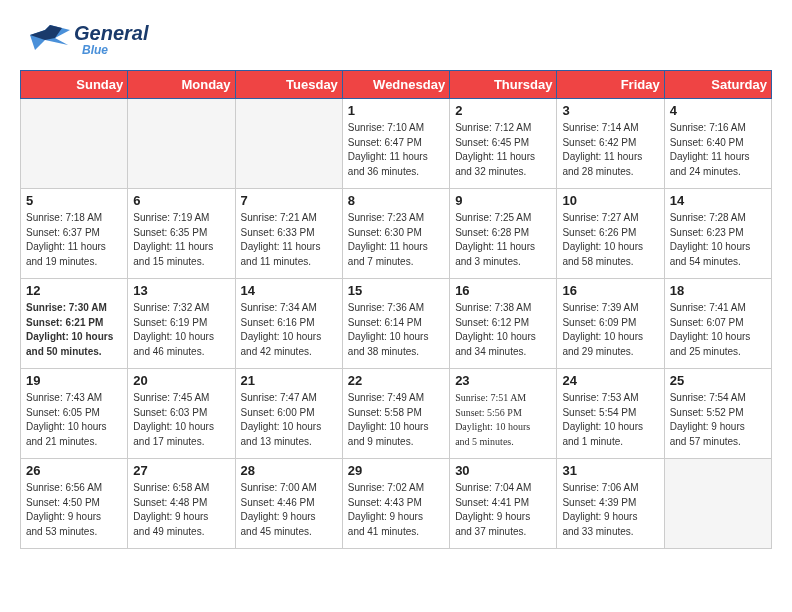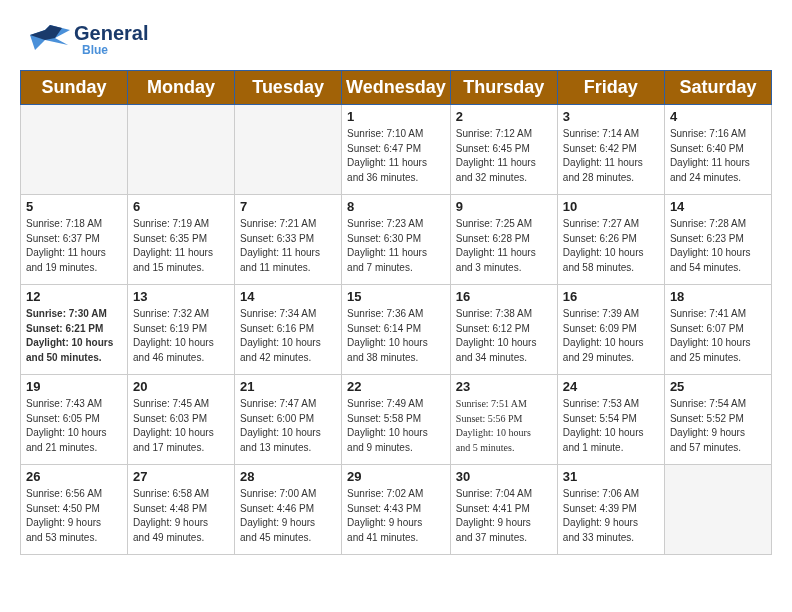--- a/index.html
+++ b/index.html
@@ -13,20 +13,21 @@
     .header {
       display: flex;
       justify-content: space-between;
       align-items: flex-start;
       margin-bottom: 10px;
     }
     .logo {
       display: flex;
       flex-direction: column;
       align-items: flex-start;
+      font-style: italic;
     }
     .logo-row {
       display: flex;
       align-items: center;
       gap: 4px;
     }
     .title-block {
       text-align: right;
     }
     .month-title {
@@ -37,25 +38,25 @@
     .location {
       font-size: 15px;
       color: #333;
     }
     .calendar {
       width: 100%;
       border-collapse: collapse;
       font-size: 11px;
     }
     .calendar th {
-      background: #a16207;
+      background: #ef4444;
       color: #fff;
       padding: 6px 4px;
-      text-align: center;
-      font-size: 18px;
+      text-align: right;
+      font-size: 13px;
       font-weight: bold;
       border: 1px solid #2e5fa3;
     }
     .calendar td {
       border: 1px solid #ccc;
       vertical-align: top;
       padding: 4px 5px;
       width: 107px;
       min-height: 80px;
       height: 90px;

